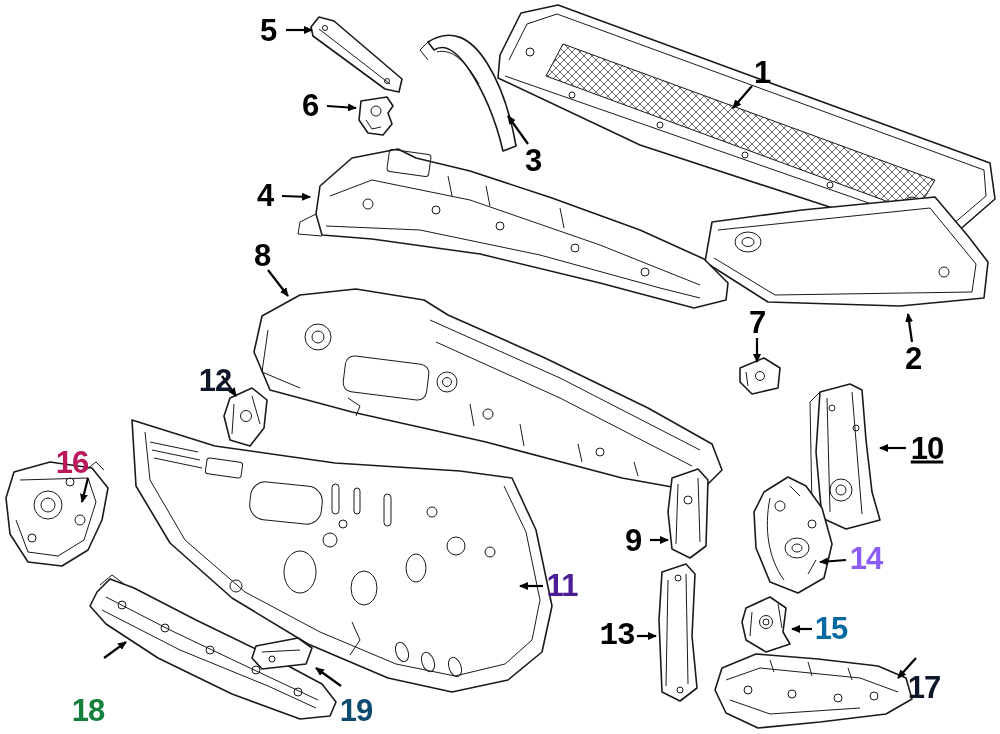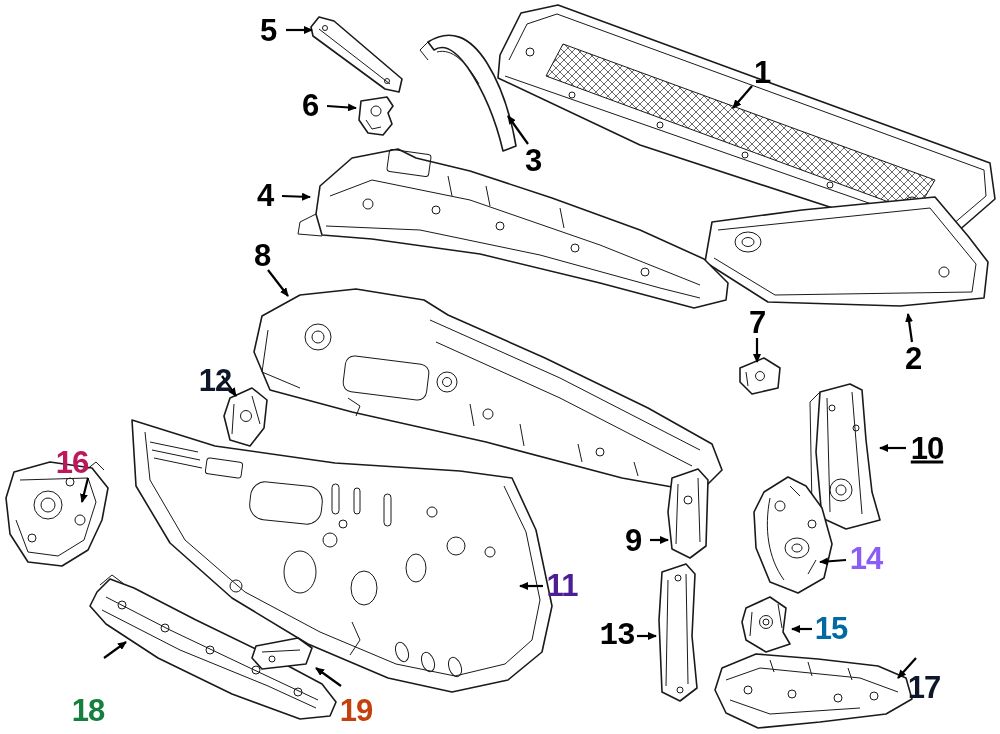--- a/index.html
+++ b/index.html
@@ -255,16 +255,16 @@
       <div class="part-label" style="left: 633px; top: 540px; color: rgb(0, 0, 0);">9</div>
       <div class="part-label" style="left: 927px; top: 448px; color: rgb(0, 0, 0); text-decoration: underline;">10</div>
       <div class="part-label" style="left: 562px; top: 585px; color: #4c1d95;">11</div>
       <div class="part-label" style="left: 215px; top: 380px; color: #0f172a;">12</div>
       <div class="part-label" style="left: 617px; top: 635px; color: rgb(0, 0, 0); font-family: Liberation Mono, monospace;">13</div>
       <div class="part-label" style="left: 866px; top: 558px; color: #8b5cf6;">14</div>
       <div class="part-label" style="left: 831px; top: 628px; color: #0369a1;">15</div>
       <div class="part-label" style="left: 72px; top: 462px; color: #be185d; text-align: right;">16</div>
       <div class="part-label" style="left: 924px; top: 643px; color: #0f172a; margin-top: 44px;">17</div>
       <div class="part-label" style="left: 88px; top: 668px; color: #15803d; margin-top: 42px;">18</div>
-      <div class="part-label" style="left: 356px; top: 710px; color: #c2410c;">19</div>
+      <div class="part-label" style="left: 356px; top: 710px; color: #0c4a6e;">19</div>
     </div>
 
 </div>
 
 </body></html>

